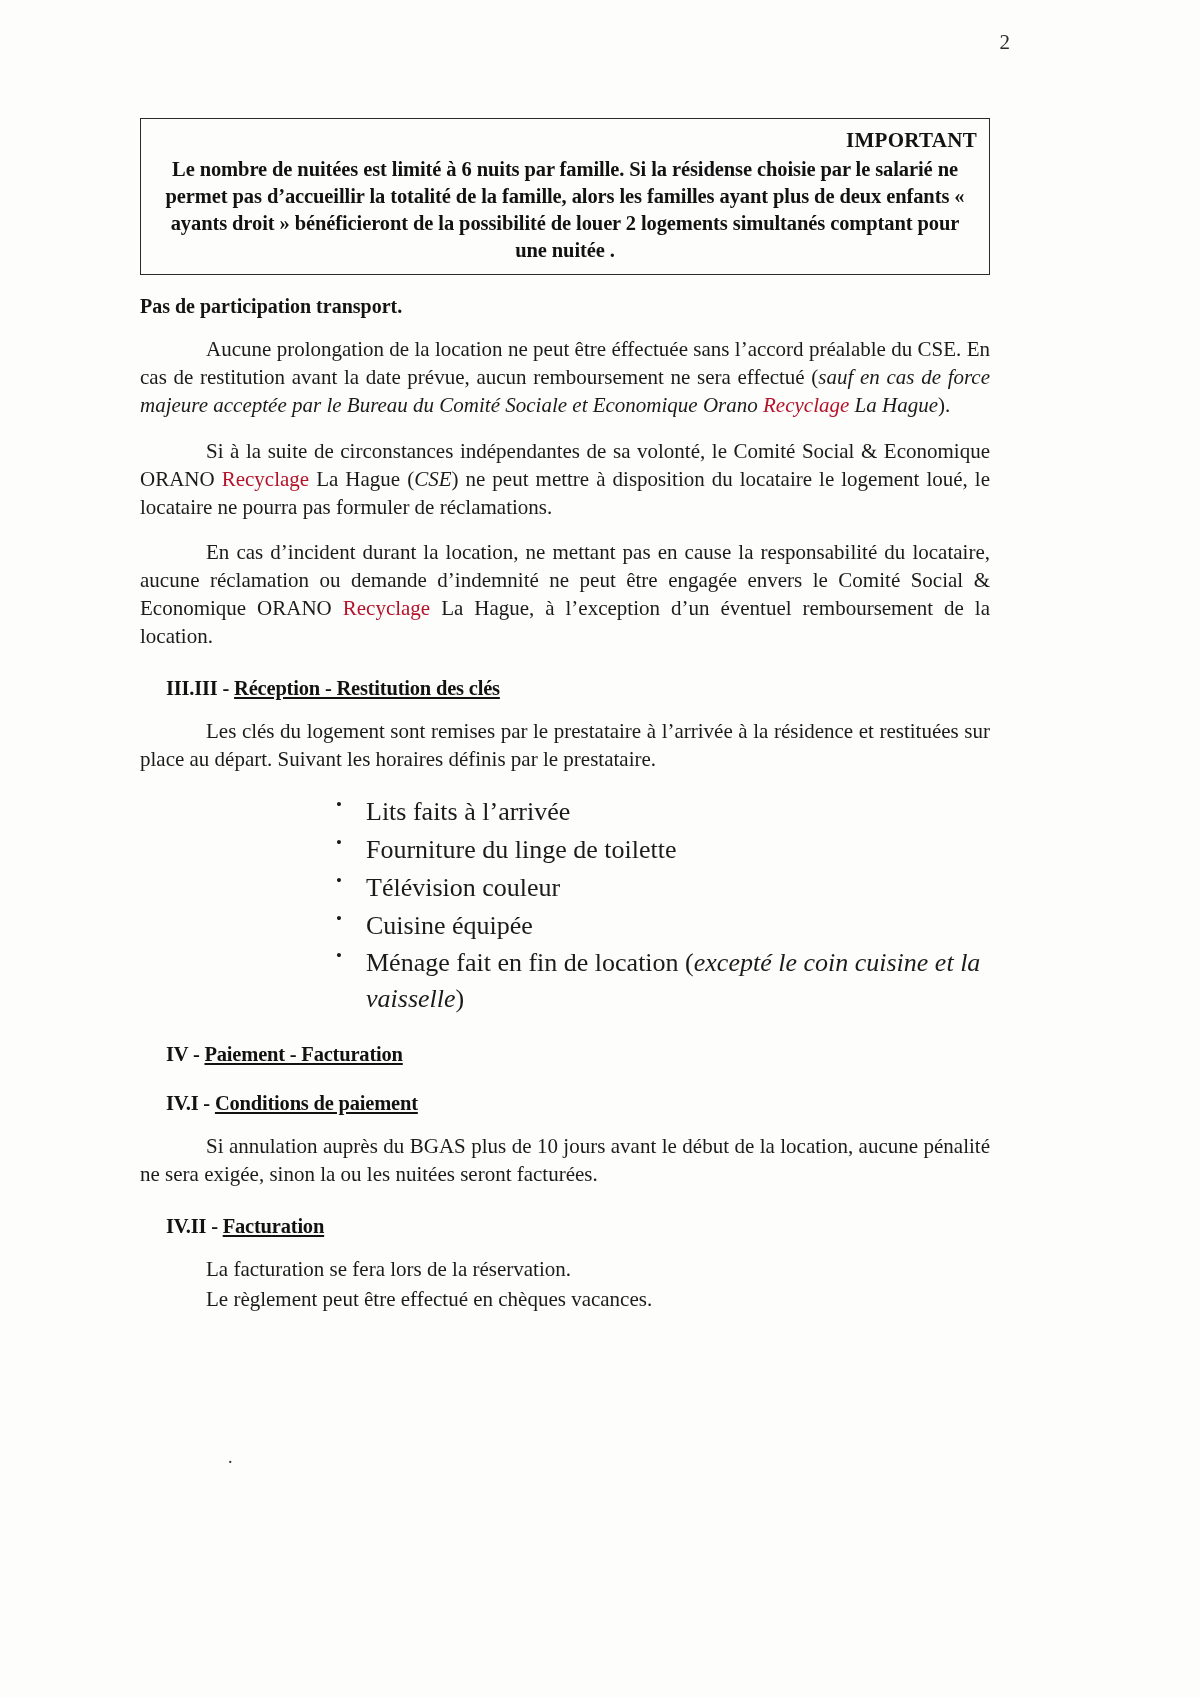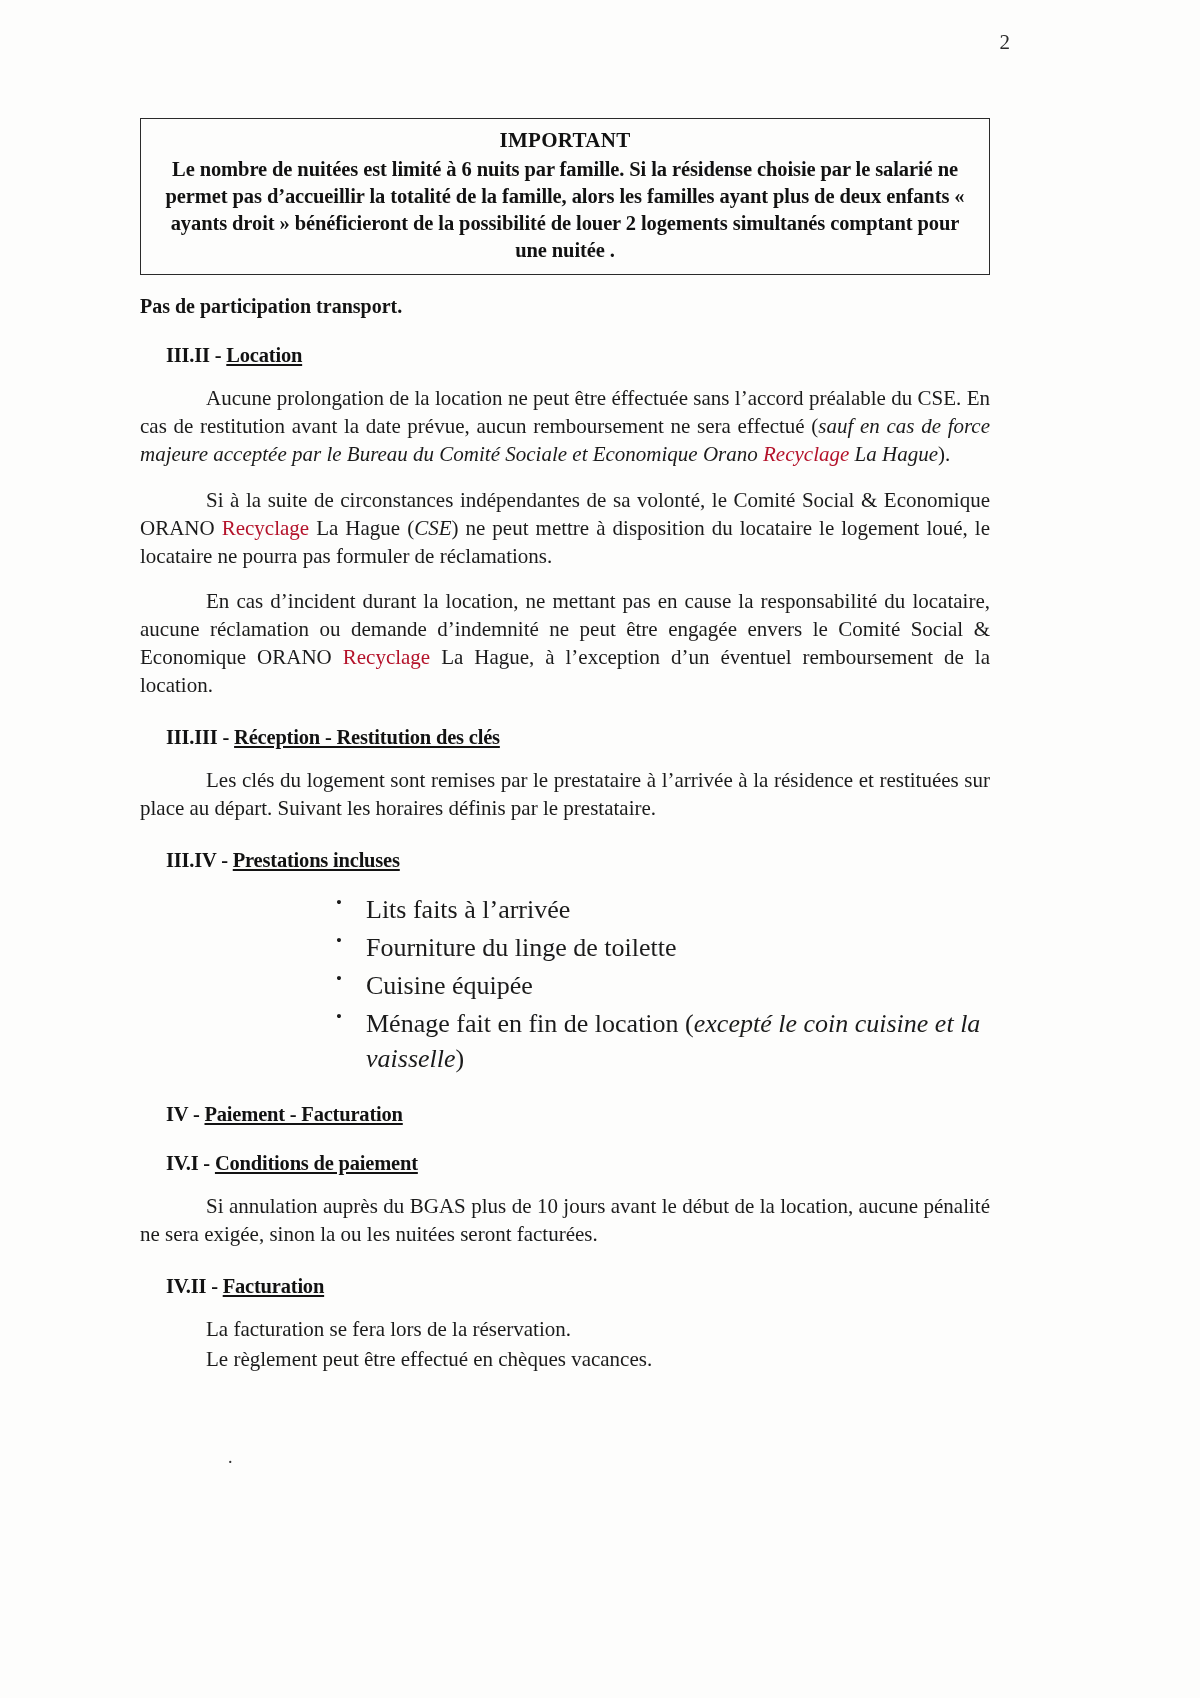--- a/index.html
+++ b/index.html
@@ -45,20 +45,21 @@
     line-height: 1.32;
     letter-spacing: -0.1px;
     color: #121212;
   }
   .important-title {
     display: block;
     font-weight: bold;
     font-size: 21px;
     letter-spacing: 0.3px;
     margin-bottom: 1px;
+    text-align: right;
   }
   .important-body {
     display: block;
   }
   
   .lead-bold {
     font-weight: bold;
     font-size: 20px;
     margin: 20px 0 0 0;
     padding-left: 0px;
@@ -132,37 +133,36 @@
 
   <div class="content">
 
     <div class="important-box">
       <span class="important-title">IMPORTANT</span>
       <span class="important-body">Le nombre de nuitées est limité à 6 nuits par famille. Si la résidense choisie par le salarié ne permet pas d’accueillir la totalité de la famille, alors les familles ayant plus de deux enfants « ayants droit » bénéficieront de la possibilité de louer 2 logements simultanés comptant pour une nuitée .</span>
     </div>
 
     <p class="lead-bold">Pas de participation transport.</p>
 
-    <h3 class="section"><span>III.II - </span><span class="u">Location</span></h3>
 
     <p class="body"><span>Aucune prolongation de la location ne peut être éffectuée sans l’accord préalable du CSE. En cas de restitution avant la date prévue, aucun remboursement ne sera effectué (</span><span class="it">sauf en cas de force majeure acceptée par le Bureau du Comité Sociale et Economique Orano </span><span class="red it">Recyclage</span><span class="it"> La Hague</span><span>).</span></p>
 
     <p class="body"><span>Si à la suite de circonstances indépendantes de sa volonté, le Comité Social &amp; Economique ORANO </span><span class="red">Recyclage</span><span> La Hague (</span><span class="it">CSE</span><span>) ne peut mettre à disposition du locataire le logement loué, le locataire ne pourra pas formuler de réclamations.</span></p>
 
     <p class="body"><span>En cas d’incident durant la location, ne mettant pas en cause la responsabilité du locataire, aucune réclamation ou demande d’indemnité ne peut être engagée envers le Comité Social &amp; Economique ORANO </span><span class="red">Recyclage</span><span> La Hague, à l’exception d’un éventuel remboursement de la location.</span></p>
 
     <h3 class="section"><span>III.III - </span><span class="u">Réception - Restitution des clés</span></h3>
 
     <p class="body">Les clés du logement sont remises par le prestataire à l’arrivée à la résidence et restituées sur place au départ. Suivant les horaires définis par le prestataire.</p>
 
-    <h3 class="section"><span>III.IV - </span><span class="u">Prestations incluses</span></h3>
 
     <ul class="prestations">
       <li><span>Lits faits à l’arrivée</span><span class="it"></span><span></span></li>
       <li><span>Fourniture du linge de toilette</span><span class="it"></span><span></span></li>
+      <li><span>Télévision couleur</span><span class="it"></span><span></span></li>
       <li><span>Cuisine équipée</span><span class="it"></span><span></span></li>
       <li><span>Ménage fait en fin de location (</span><span class="it">excepté le coin cuisine et la vaisselle</span><span>)</span></li>
     </ul>
 
     <h2 class="section toplevel"><span>IV - </span><span class="u">Paiement - Facturation</span></h2>
 
     <h3 class="section level4"><span>IV.I - </span><span class="u">Conditions de paiement</span></h3>
 
     <p class="body">Si annulation auprès du BGAS plus de 10 jours avant le début de la location, aucune pénalité ne sera exigée, sinon la ou les nuitées seront facturées.</p>
 

